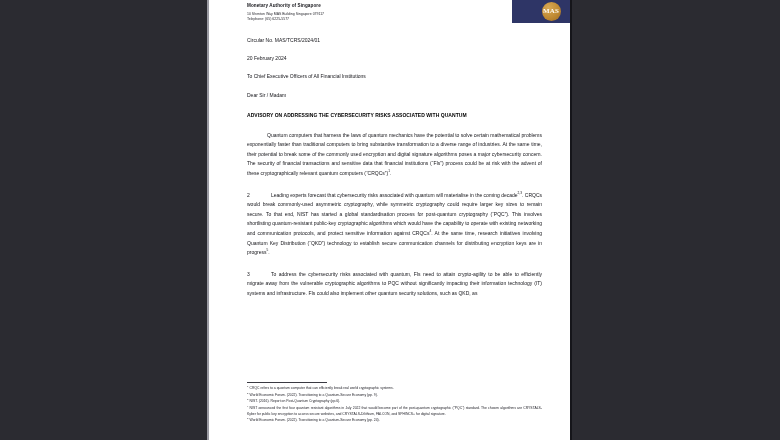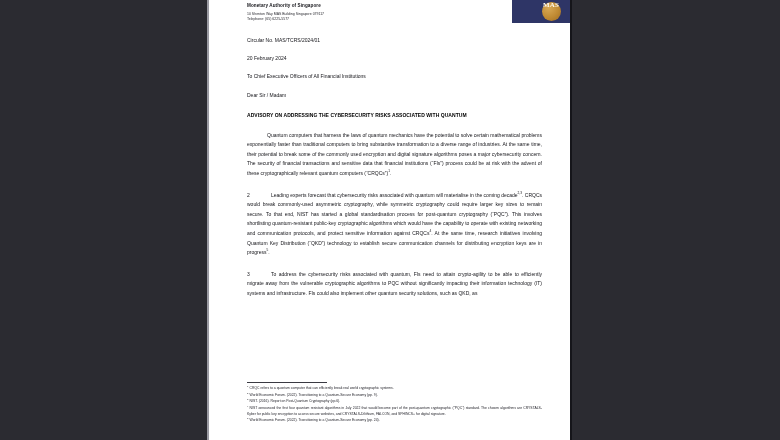--- a/index.html
+++ b/index.html
@@ -63,20 +63,21 @@
     display: flex;
     align-items: center;
     justify-content: center;
   }
   #logo-disc {
     width: 19px;
     height: 19px;
     border-radius: 50%;
     background: radial-gradient(circle at 35% 30%, #d9a955 0%, #c08a33 55%, #9d6b22 100%);
     display: flex;
+    align-items: center;
     justify-content: center;
     margin-left: 20px;
   }
   #logo-disc span {
     font-family: "Liberation Serif", serif;
     font-size: 7px;
     font-weight: bold;
     color: #fffaf0;
     letter-spacing: 0.2px;
     line-height: 1;

